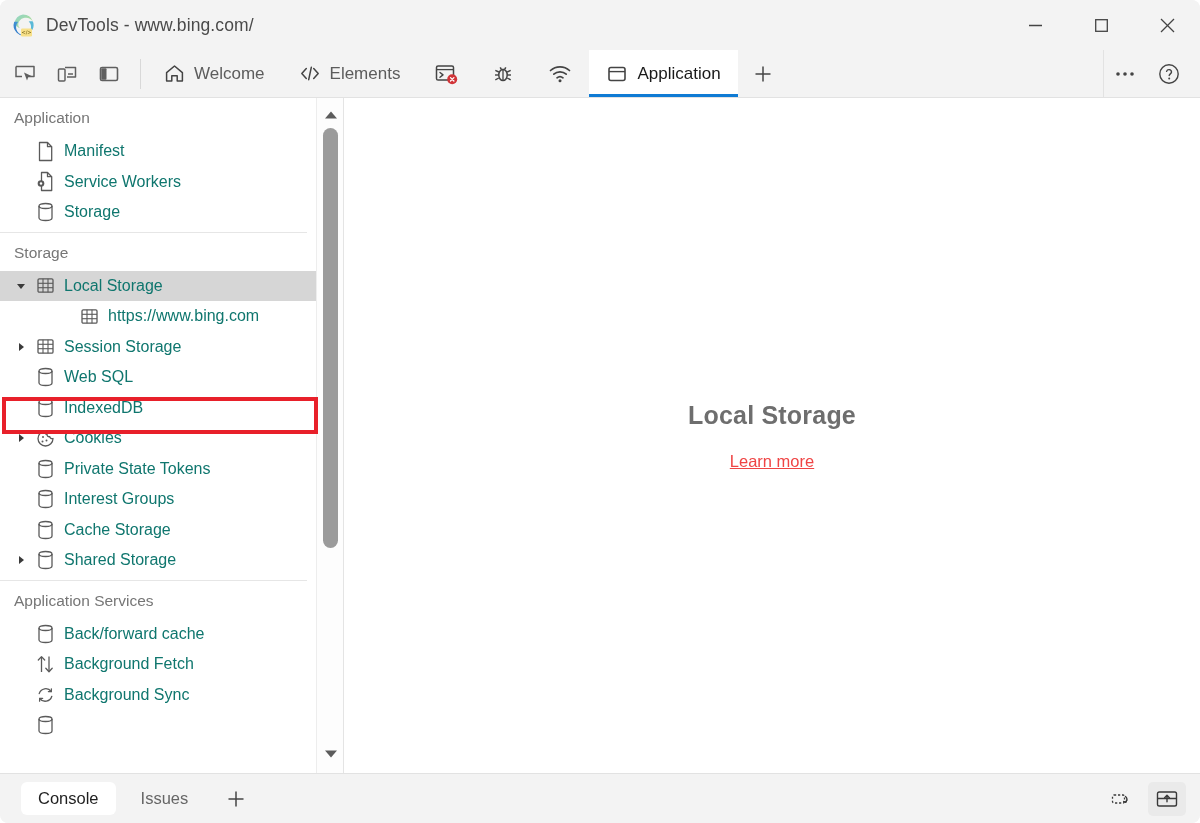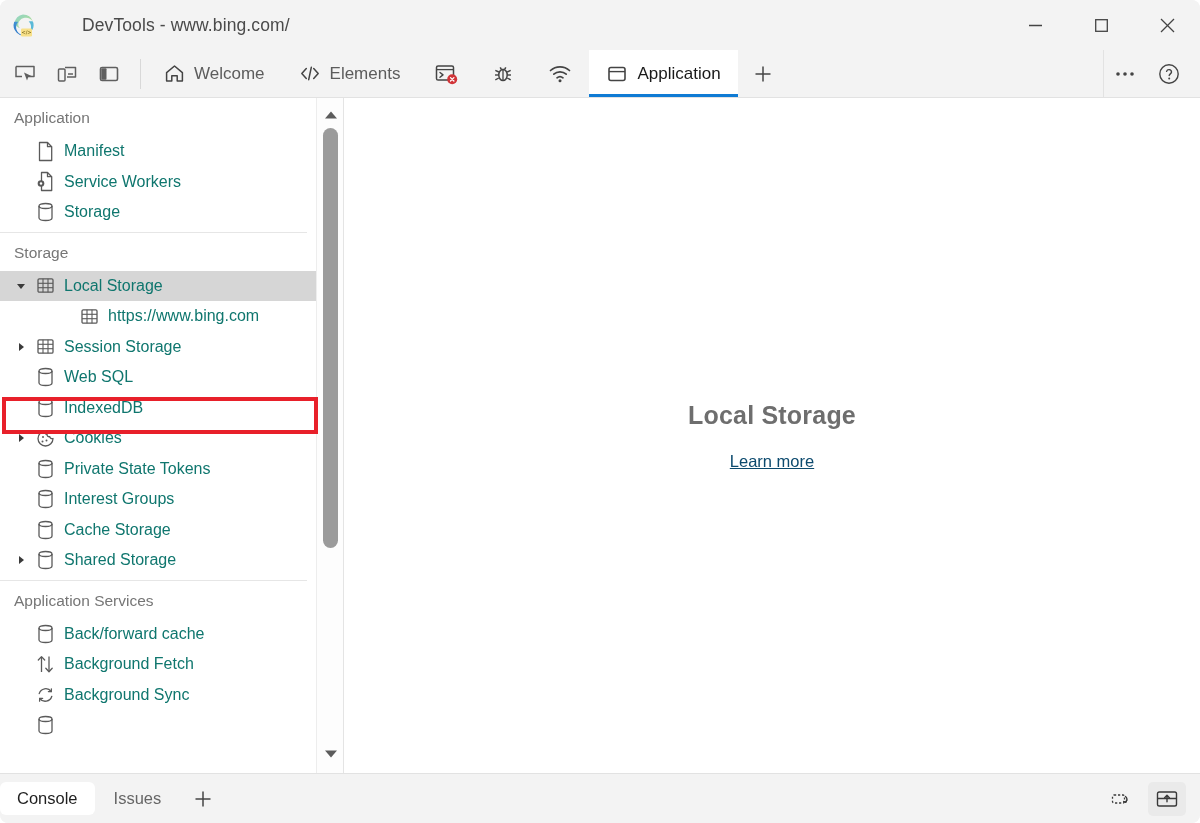--- a/index.html
+++ b/index.html
@@ -20,21 +20,20 @@
   }
 
   
   .titlebar {
     position: absolute; top: 0; left: 0;
     width: 1200px; height: 50px;
     background: #f3f3f3;
     display: flex; align-items: center;
     border-top-left-radius: 8px;
     border-top-right-radius: 8px;
-    gap: 36px;
   }
   .tb-logo {
     width: 26px; height: 26px;
     margin-left: 10px; margin-right: 10px;
     position: relative; flex: none;
   }
   .tb-title {
     font-size: 17.5px;
     color: #4a4a4a;
     letter-spacing: .1px;
@@ -212,35 +211,35 @@
   }
   .empty-title {
     font-size: 25px;
     font-weight: bold;
     color: #6e6e6e;
     margin-bottom: 22px;
     letter-spacing: .2px;
   }
   .empty-link {
     font-size: 16.5px;
-    color: #0c4a6e;
+    color: #ef4444;
     text-decoration: underline;
   }
 
   
   .drawer {
     position: absolute; bottom: 0; left: 0;
     width: 1200px; height: 50px;
     background: #f3f3f3;
     border-top: 1px solid #e2e2e2;
     display: flex; align-items: center;
     border-bottom-left-radius: 8px;
     border-bottom-right-radius: 8px;
   }
-  .dtabs { display: flex; align-items: center; gap: 2px; }
+  .dtabs { display: flex; align-items: center; padding-left: 10px; gap: 8px; margin-left: 11px; }
   .dtab {
     padding: 7px 17px;
     font-size: 16.5px;
     color: #666;
     border-radius: 6px;
   }
   .dtab.active { background: #ffffff; color: #1f1f1f; }
   .dtab.addtab { padding: 6px 12px; color: #444; display: flex; align-items: center; }
   .drawer-right {
     margin-left: auto;

